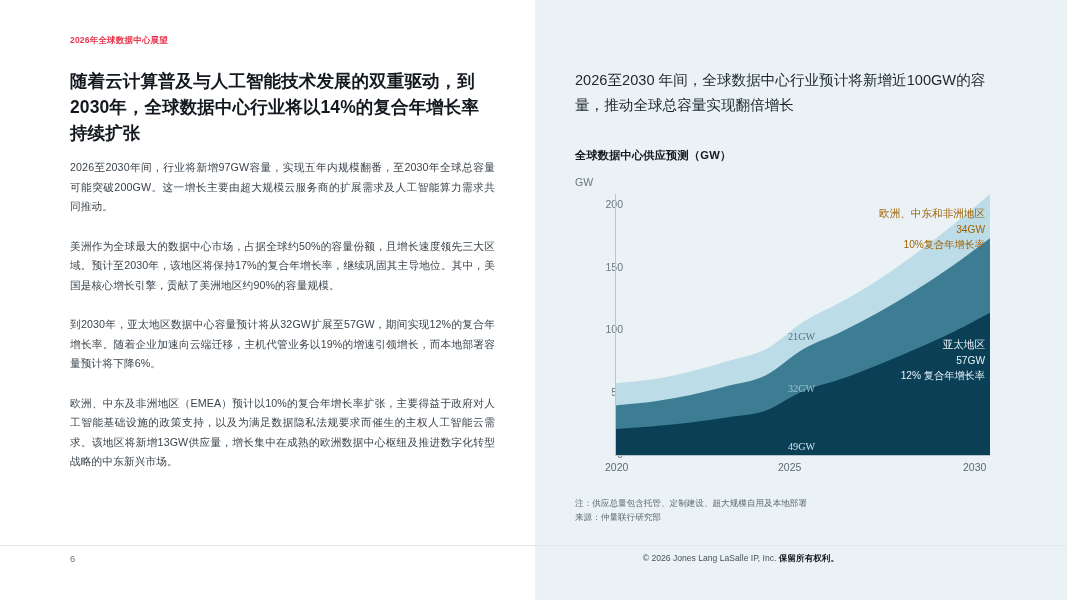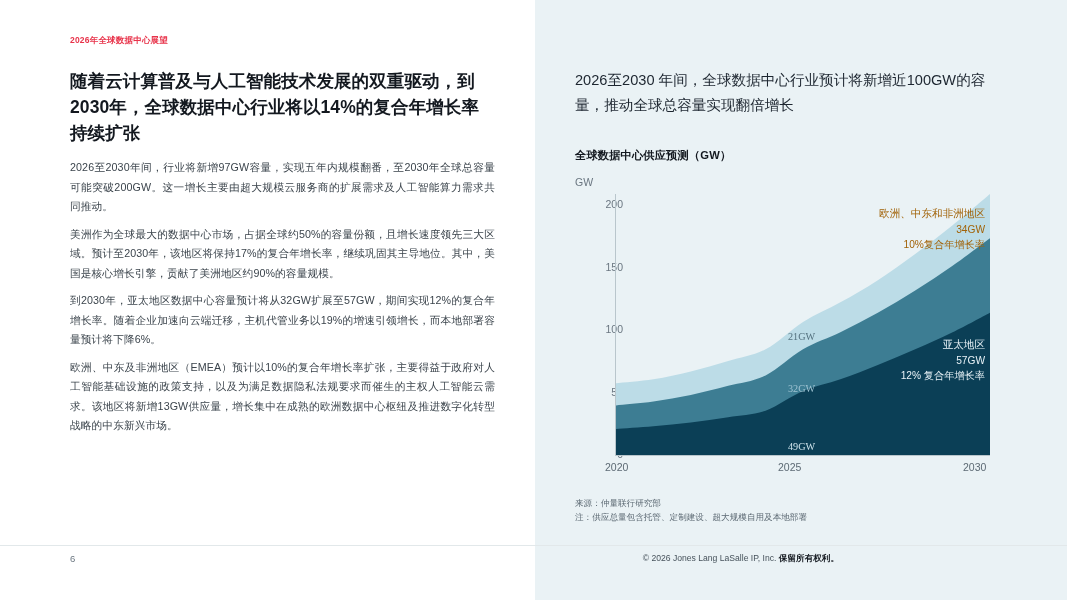--- a/index.html
+++ b/index.html
@@ -25,21 +25,21 @@
     color: #e8334a; font-weight: 600;
   }
 
   .headline {
     margin-top: 22px;
     font-size: 17.5px; line-height: 26px; font-weight: 700;
     color: #13181f; letter-spacing: .1px;
   }
 
   .body-p {
-    margin-top: 8px;
+    margin-top: 20px;
     font-size: 10.7px; line-height: 19.5px; color: #3b444c;
     text-align: justify; letter-spacing: .1px;
   }
   .body-p:first-of-type { margin-top: 12px; }
 
   
   .r-head {
     position: absolute; left: 575px; top: 68px; width: 420px;
     font-size: 14.6px; line-height: 25px; color: #1d2630; font-weight: 400;
   }
@@ -173,21 +173,21 @@
       <div class="t3">12% 复合年增长率</div>
     </div>
 
 
     <div class="x-tick" style="left:30px;">2020</div>
     <div class="x-tick" style="left:203px;">2025</div>
     <div class="x-tick" style="left:388px;">2030</div>
   </div>
 
   <div class="notes">
+    <div>注：供应总量包含托管、定制建设、超大规模自用及本地部署</div>
     <div>来源：仲量联行研究部</div>
-    <div>注：供应总量包含托管、定制建设、超大规模自用及本地部署</div>
   </div>
 
   <div class="footer-line"></div>
   <div class="page-num">6</div>
   <div class="copyright"><span>© 2026 Jones Lang LaSalle IP, Inc. </span><b>保留所有权利。</b></div>
 
 </div>
 
 </body></html>

